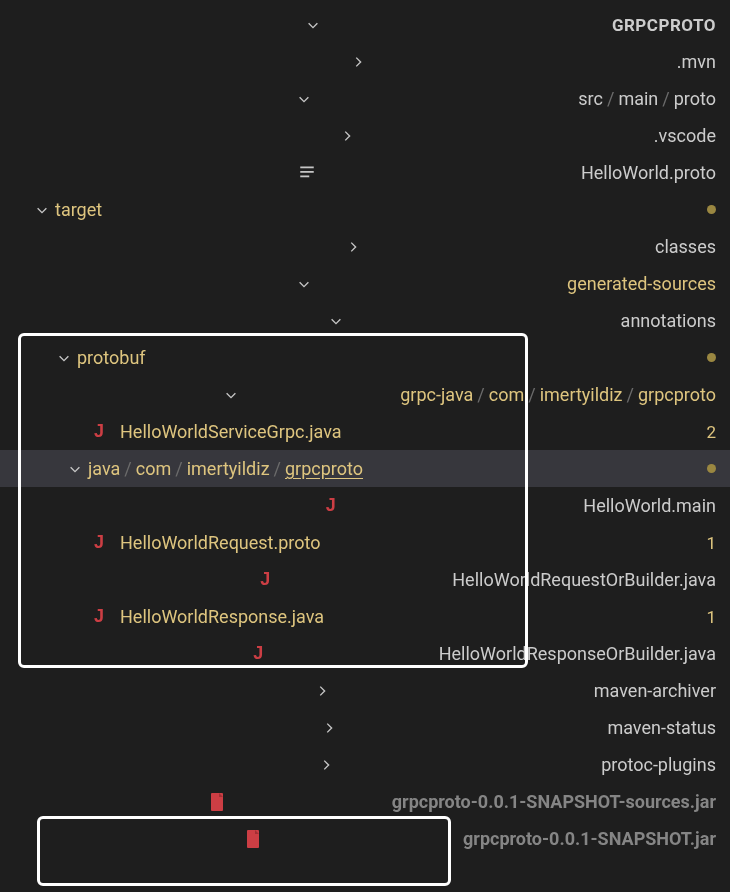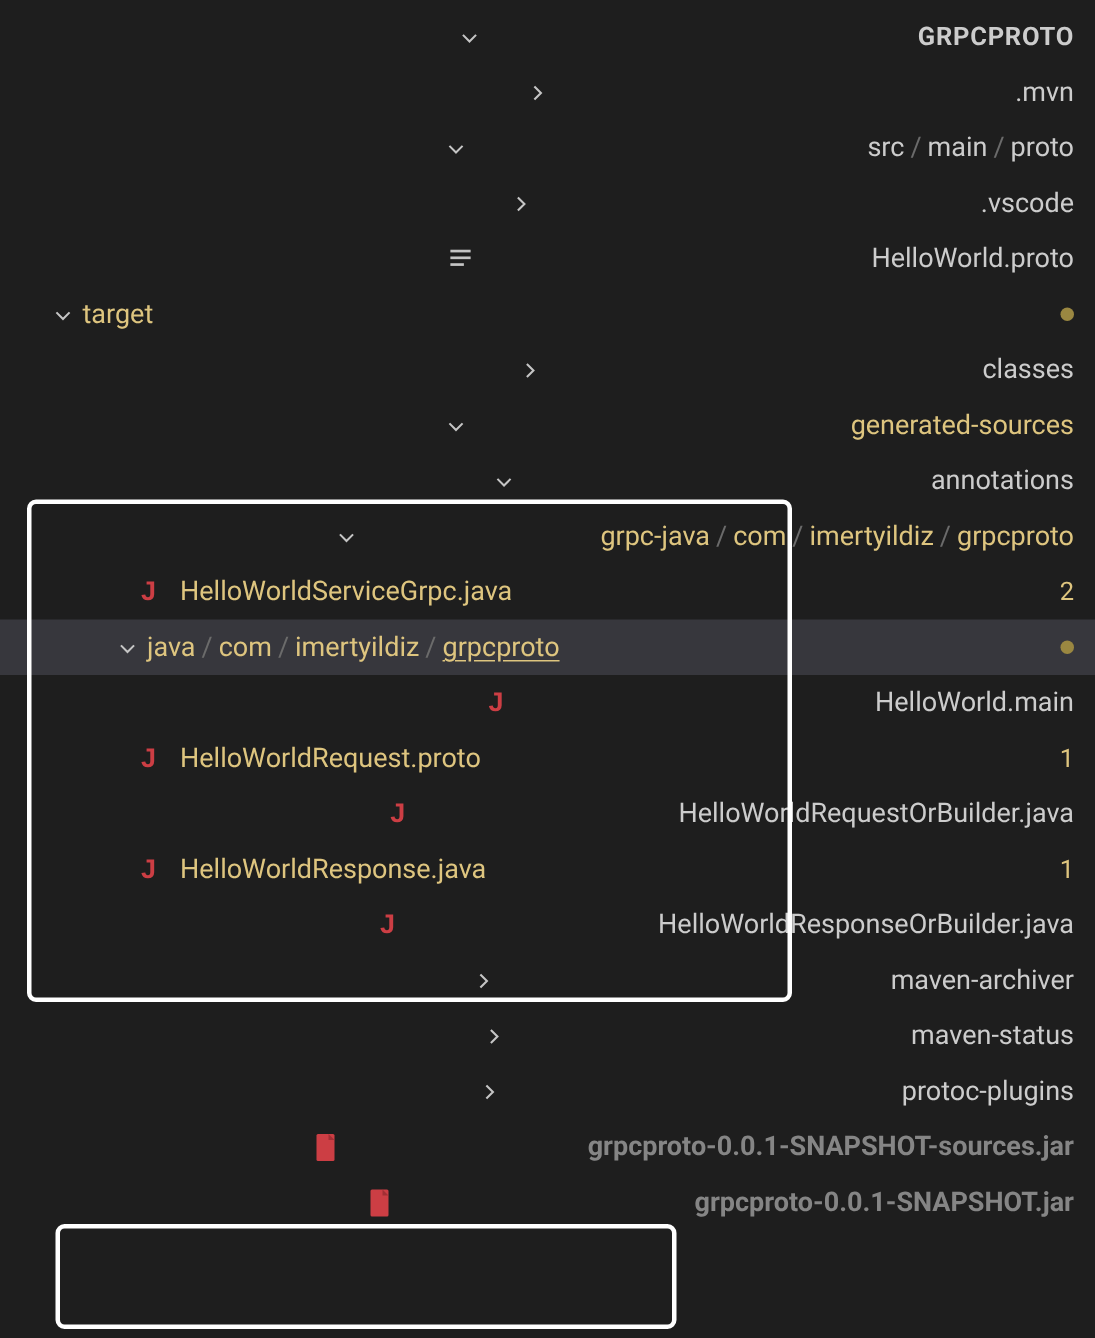--- a/index.html
+++ b/index.html
@@ -15,21 +15,21 @@
   .tree { padding-top: 6px; }
   .row {
     display: flex;
     align-items: center;
     height: 37px;
     padding-right: 14px;
     white-space: nowrap;
     position: relative;
     justify-content: space-between;
   }
-  .row.selected { background: #37373d; padding-left: 10px; }
+  .row.selected { background: #37373d; }
   .indent { display:inline-block; flex:0 0 auto; }
   .chevron {
     width: 18px; height: 18px;
     display: inline-flex; align-items: center; justify-content: center;
     margin-right: 4px;
     flex: 0 0 auto;
   }
   .chevron svg { width: 14px; height: 14px; }
   .chev-path { stroke: #c5c5c5; stroke-width: 1.6; fill: none; }
   .icon {
@@ -162,20 +162,31 @@
   <div class="row">
     <span class="indent" style="width:55px"></span>
     <span class="chevron">
       <svg viewBox="0 0 16 16">
             <path class="chev-path" d="M3 6l5 5 5-5"></path>
           </svg>
     </span>
     <span class="label c-normal">annotations</span>
   </div>
 
+  <div class="row">
+    <span class="indent" style="width:55px"></span>
+    <span class="chevron">
+      <svg viewBox="0 0 16 16">
+            <path class="chev-path" d="M3 6l5 5 5-5"></path>
+          </svg>
+    </span>
+    <span class="label c-mod">protobuf</span>
+    <span class="spacer"></span>
+    <span class="dot"></span>
+  </div>
 
   <div class="row">
     <span class="indent" style="width:66px"></span>
     <span class="chevron">
       <svg viewBox="0 0 16 16">
             <path class="chev-path" d="M3 6l5 5 5-5"></path>
           </svg>
     </span>
     <span class="label c-mod">
       <span class="seg">grpc-java</span><span class="sep">/</span><span class="seg">com</span><span class="sep">/</span><span class="seg">imertyildiz</span><span class="sep">/</span><span class="seg">grpcproto</span>

